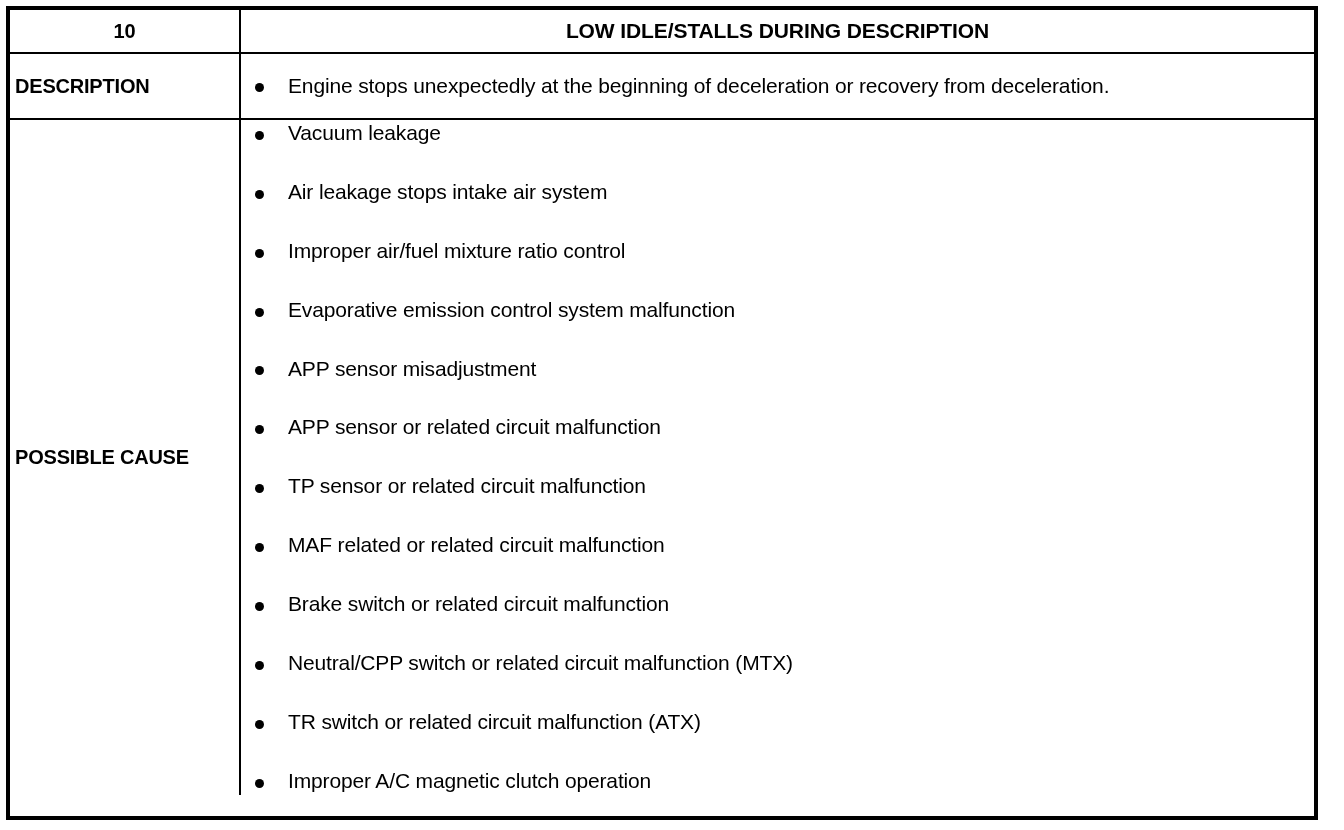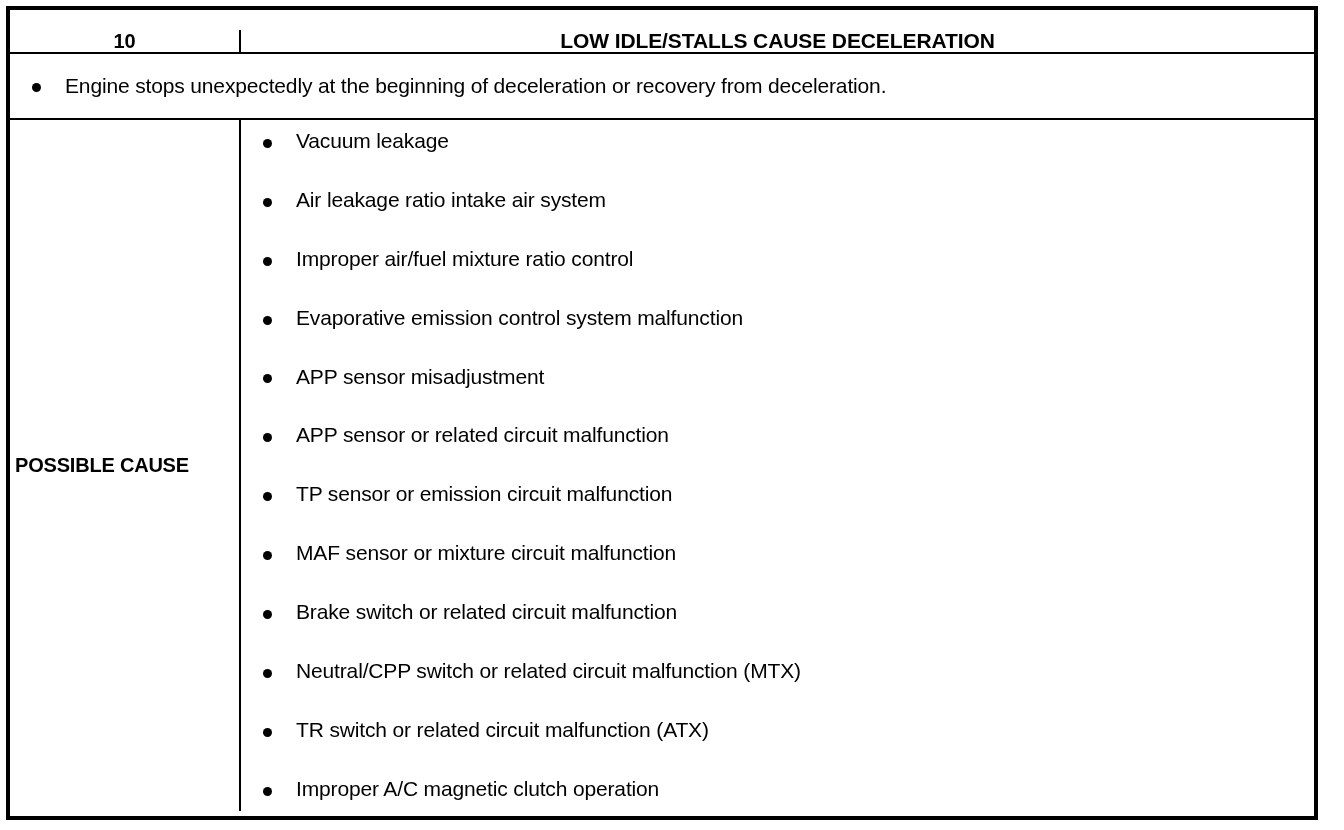--- a/index.html
+++ b/index.html
@@ -39,21 +39,20 @@
 
   .row {
     display: flex;
     width: 100%;
     box-sizing: border-box;
   }
 
   .row-header {
     height: 44px;
     border-bottom: 2px solid #000000;
-    align-items: flex-end;
   }
   .row-description {
     min-height: 66px;
     border-bottom: 2px solid #000000;
   }
   .row-cause {
     flex: 1 1 auto;
   }
 
   
@@ -99,21 +98,21 @@
     font-size: 21px;
     letter-spacing: -0.1px;
     width: 100%;
     text-align: center;
     line-height: 1.1;
   }
 
   
   ul.bullets {
     list-style: none;
-    margin: 8px;
+    margin: 0;
     padding: 0;
     width: 100%;
   }
 
   ul.bullets li {
     position: relative;
     padding-left: 47px;
     font-size: 21px;
     line-height: 1.28;
     letter-spacing: -0.15px;
@@ -154,46 +153,49 @@
 
 <div class="sheet">
 
   <div class="dtc-table">
 
     <div class="row row-header">
       <div class="cell-label">
         <span class="number-text">10</span>
       </div>
       <div class="cell-content">
-        <span class="title-text">LOW IDLE/STALLS CAUSE DECELERATION</span>
+        <span class="title-text">LOW IDLE/STALLS DURING DESCRIPTION</span>
       </div>
     </div>
 
     <div class="row row-description">
+      <div class="cell-label label-left">
+        <span class="label-text">DESCRIPTION</span>
+      </div>
       <div class="cell-content">
         <ul class="bullets desc-list">
           <li>Engine stops unexpectedly at the beginning of deceleration or recovery from deceleration.</li>
         </ul>
       </div>
     </div>
 
     <div class="row row-cause">
       <div class="cell-label label-left">
         <span class="label-text">POSSIBLE CAUSE</span>
       </div>
       <div class="cell-content">
         <ul class="bullets cause-list">
           <li>Vacuum leakage</li>
-          <li>Air leakage ratio intake air system</li>
+          <li>Air leakage stops intake air system</li>
           <li>Improper air/fuel mixture ratio control</li>
           <li>Evaporative emission control system malfunction</li>
           <li>APP sensor misadjustment</li>
           <li>APP sensor or related circuit malfunction</li>
-          <li>TP sensor or emission circuit malfunction</li>
-          <li>MAF sensor or mixture circuit malfunction</li>
+          <li>TP sensor or related circuit malfunction</li>
+          <li>MAF related or related circuit malfunction</li>
           <li>Brake switch or related circuit malfunction</li>
           <li>Neutral/CPP switch or related circuit malfunction (MTX)</li>
           <li>TR switch or related circuit malfunction (ATX)</li>
           <li>Improper A/C magnetic clutch operation</li>
         </ul>
       </div>
     </div>
 
   </div>
 </div>

